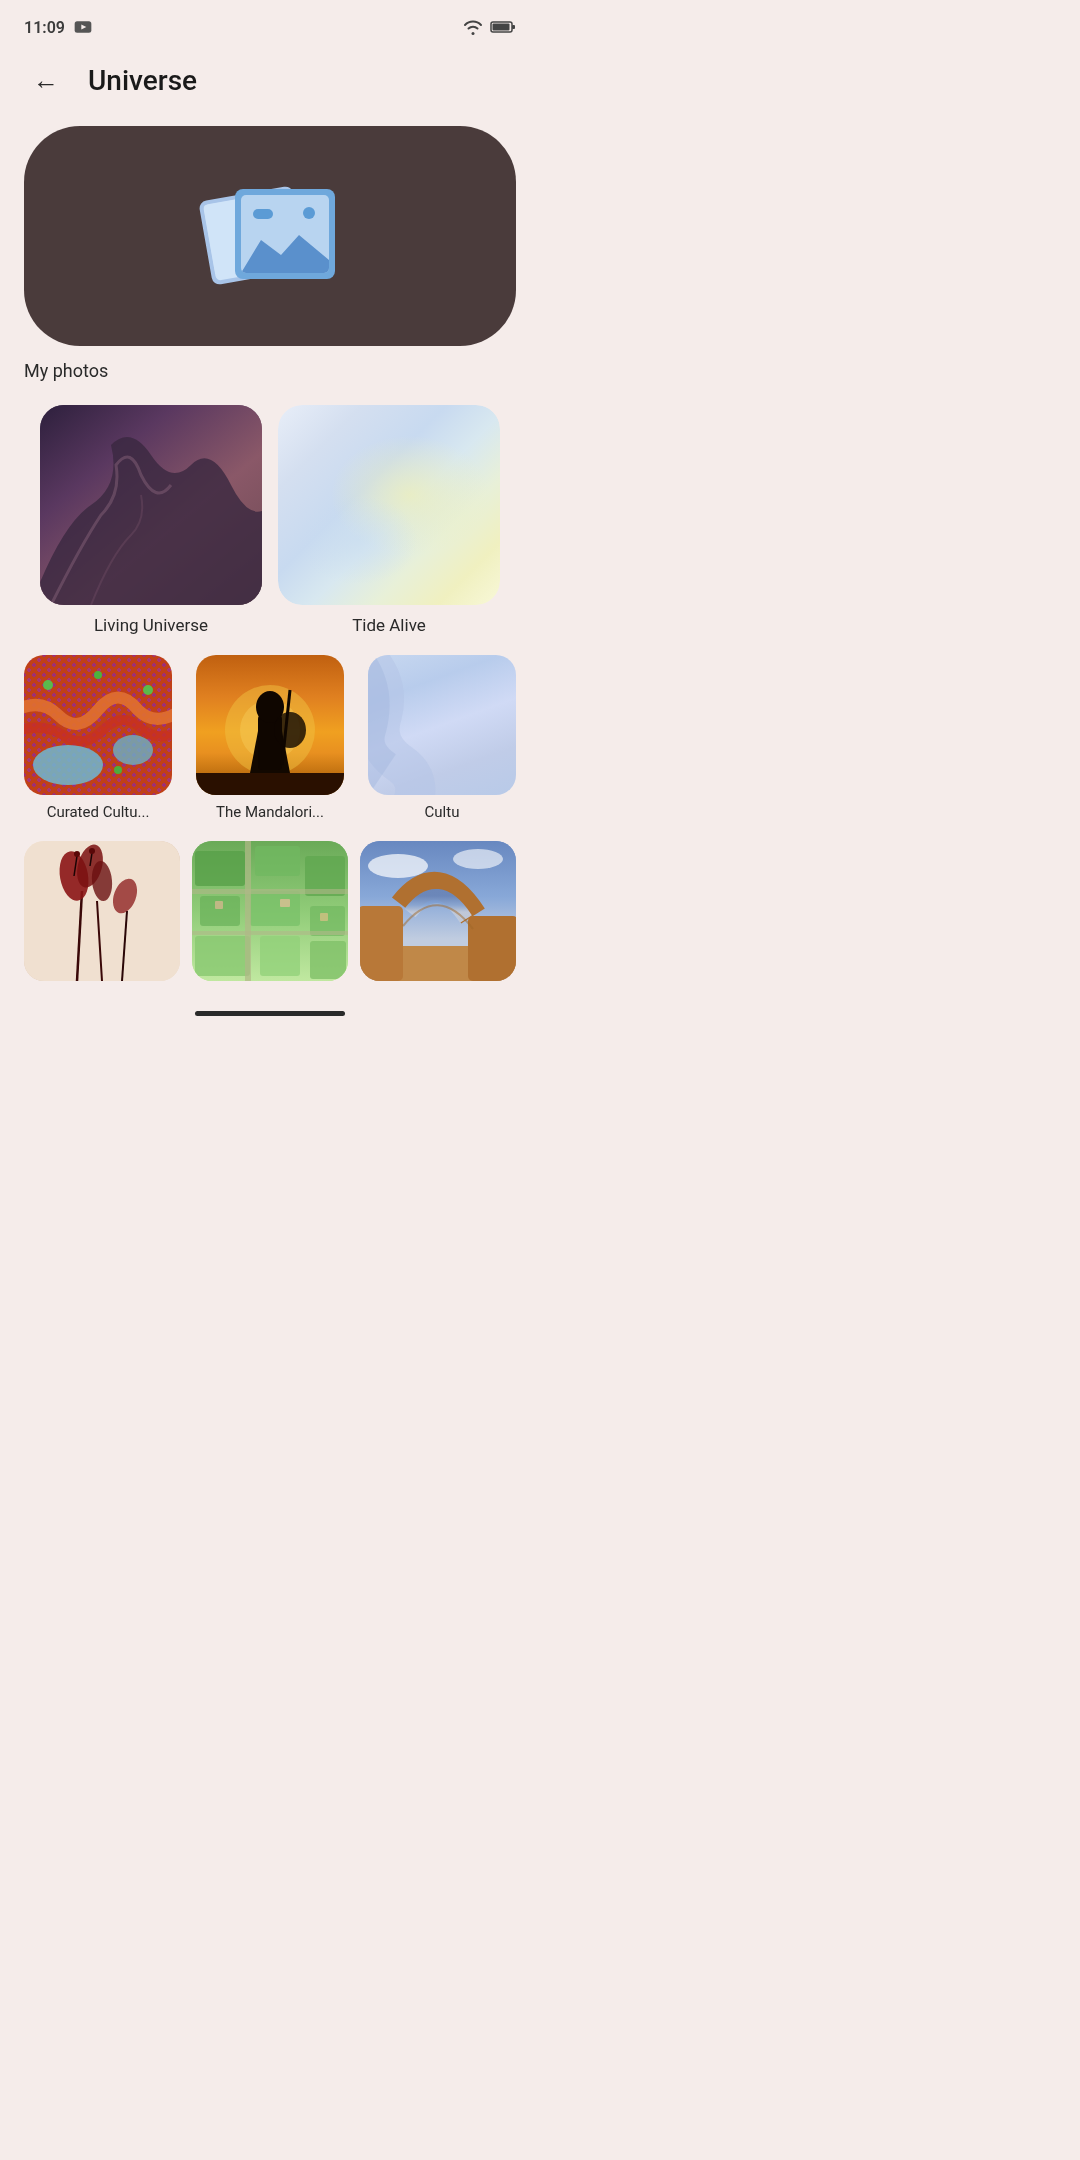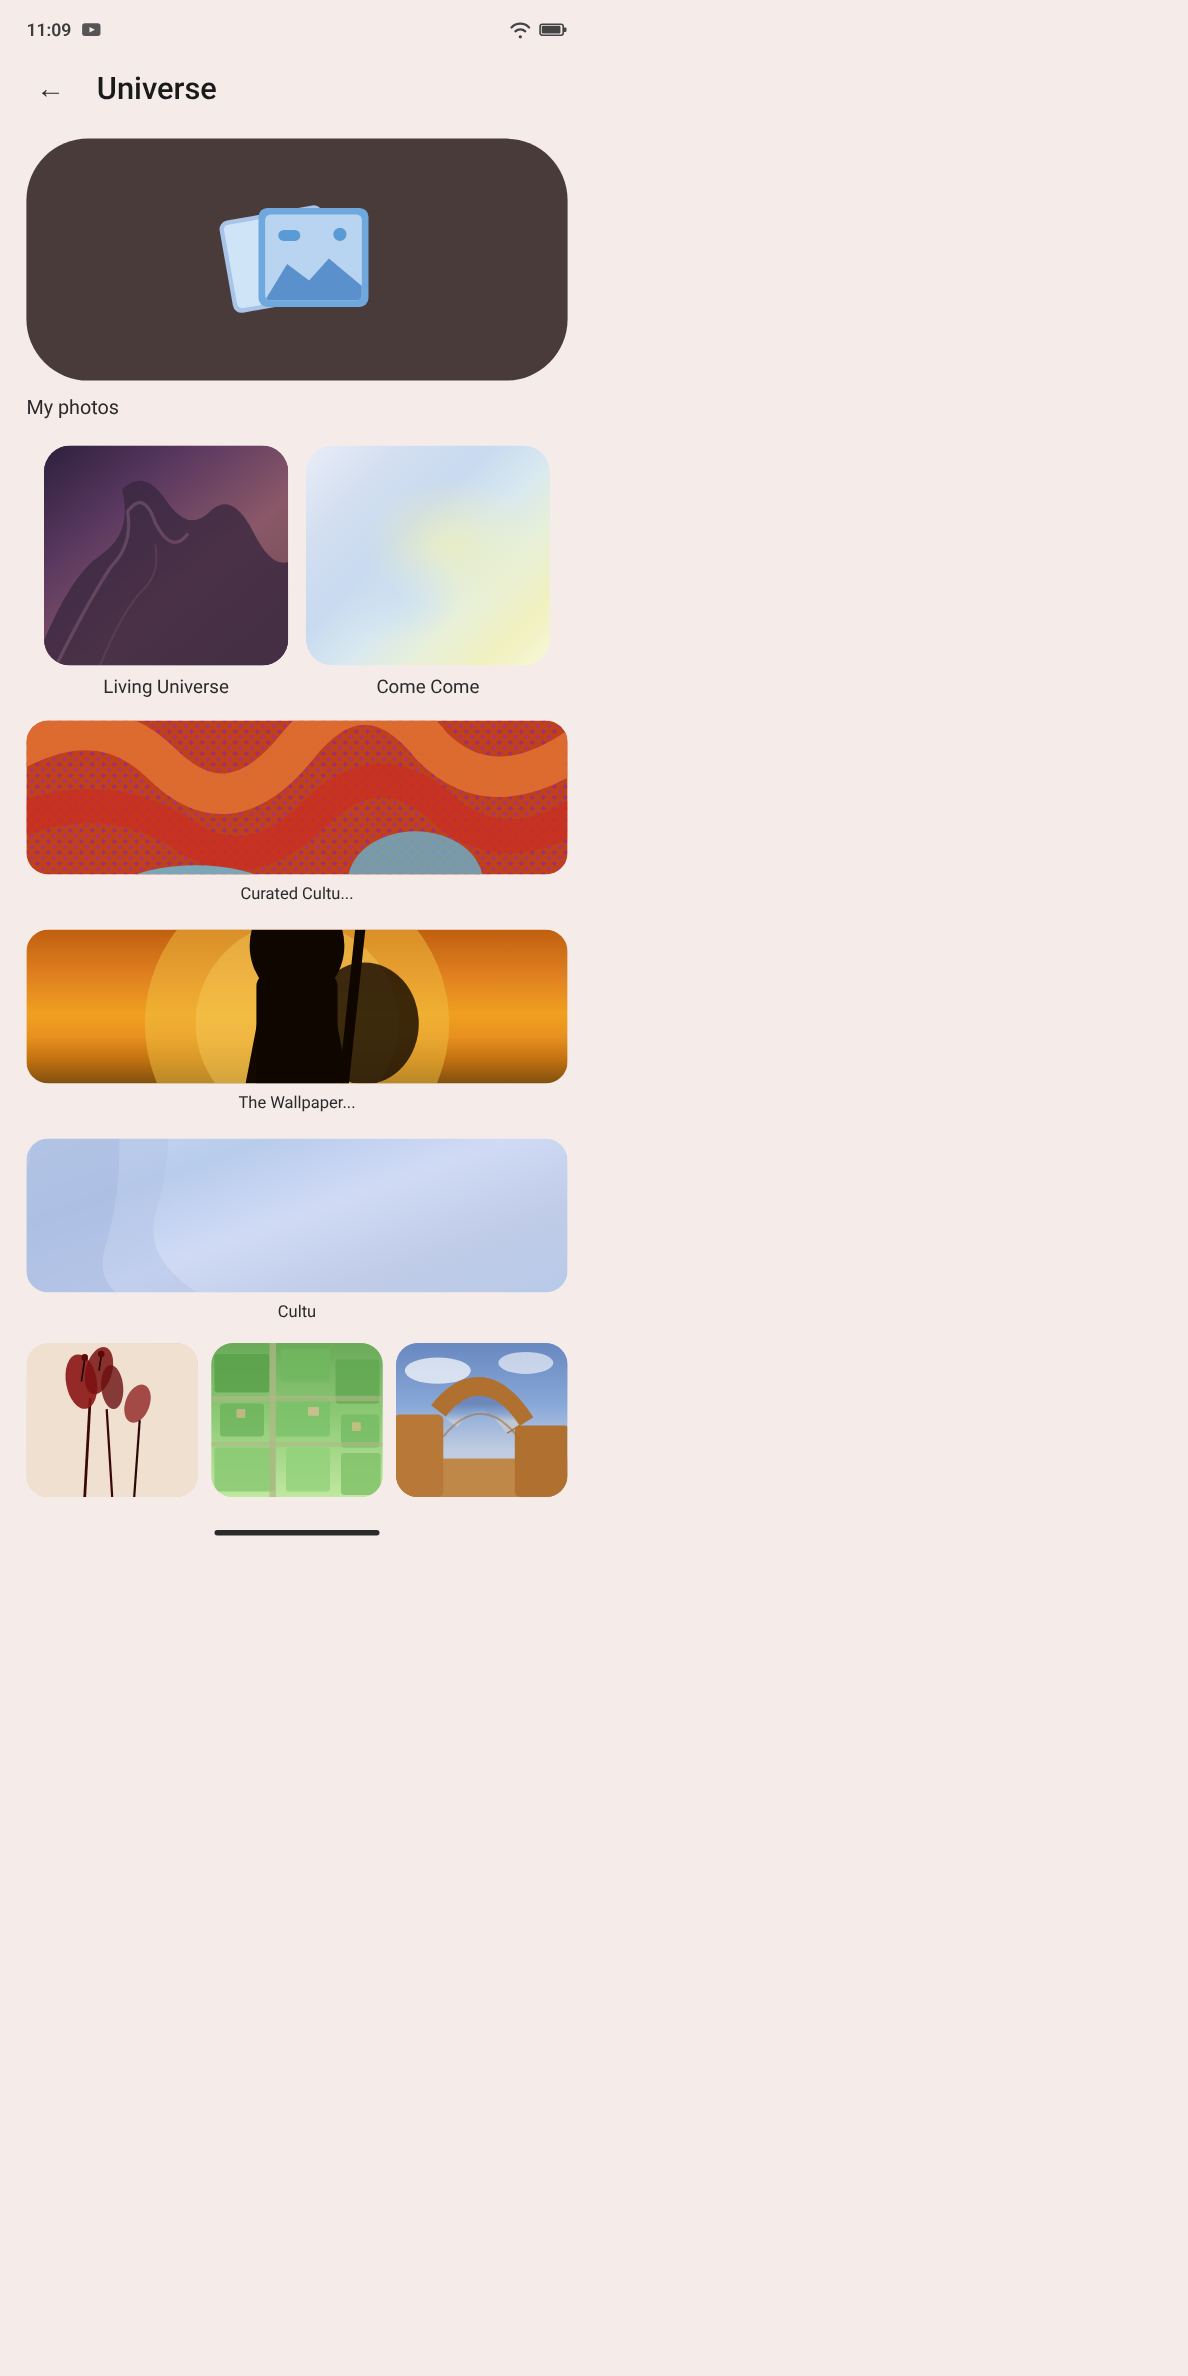--- a/index.html
+++ b/index.html
@@ -212,21 +212,20 @@
       background: radial-gradient(ellipse, rgba(200,220,240,0.6) 0%, transparent 70%);
       bottom: 20px;
       left: 20px;
     }
 
     
     .small-grid {
       display: flex;
       gap: 24px;
       padding: 20px 24px 0;
-      flex-direction: column;
     }
     .small-card {
       flex: 1;
       cursor: pointer;
     }
     .small-thumb {
       width: 100%;
       height: 140px;
       border-radius: 20px;
       overflow: hidden;
@@ -411,21 +410,21 @@
     <p class="large-label">Living Universe</p>
   </div>
 
   <div class="large-card">
     <div class="large-thumb">
       <div class="come-alive-bg">
         <div class="come-alive-blob1"></div>
         <div class="come-alive-blob2"></div>
       </div>
     </div>
-    <p class="large-label">Come Come</p>
+    <p class="large-label">Tide Alive</p>
   </div>
 </div>
 
 <div class="small-grid">
 
   <div class="small-card">
     <div class="small-thumb">
       <div class="curated-bg">
         <div class="curated-dots"></div>
         <svg width="100%" height="100%" viewBox="0 0 160 140" preserveAspectRatio="xMidYMid slice" style="position:absolute;top:0;left:0;">
@@ -458,21 +457,21 @@
           <rect x="68" y="60" width="24" height="55" rx="4" fill="#0f0600"></rect>
 
           <ellipse cx="80" cy="52" rx="14" ry="16" fill="#0f0600"></ellipse>
 
           <line x1="100" y1="35" x2="92" y2="110" stroke="#0f0600" stroke-width="3"></line>
 
           <ellipse cx="100" cy="75" rx="16" ry="18" fill="#0f0600" opacity="0.8"></ellipse>
         </svg>
       </div>
     </div>
-    <p class="small-label">The Wallpaper...</p>
+    <p class="small-label">The Mandalori...</p>
   </div>
 
   <div class="small-card">
     <div class="small-thumb">
       <div class="tide-bg">
         <svg width="100%" height="100%" viewBox="0 0 160 140" preserveAspectRatio="xMidYMid slice" style="position:absolute;top:0;left:0;">
           <path d="M-10,-10 Q30,20 20,60 Q10,90 40,110 Q60,125 50,150" stroke="rgba(180,195,230,0.5)" stroke-width="40" fill="none"></path>
           <path d="M-20,0 Q10,30 0,70 Q-10,100 20,120" stroke="rgba(160,180,220,0.4)" stroke-width="50" fill="none"></path>
         </svg>
       </div>

